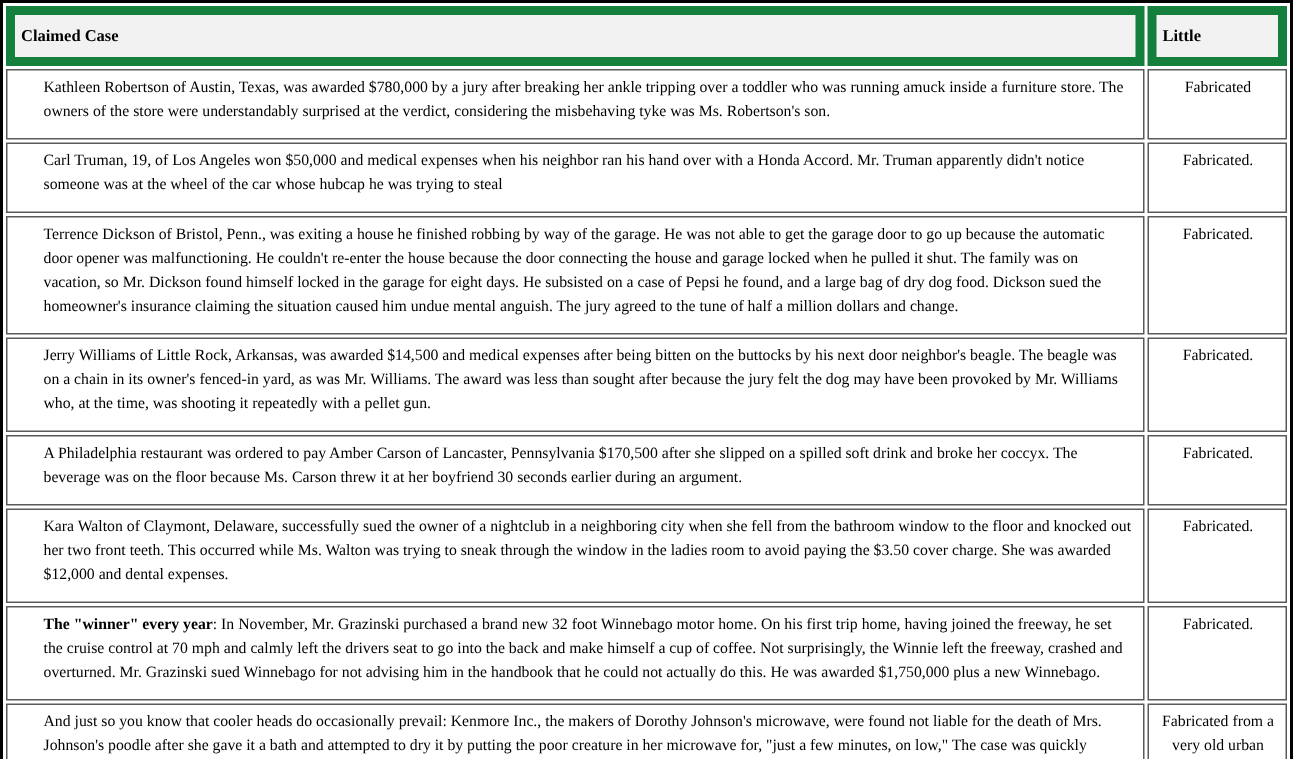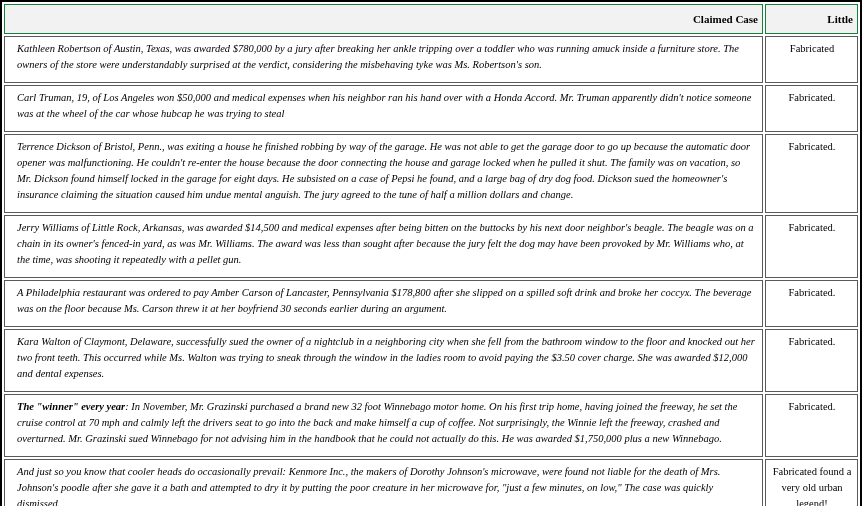--- a/index.html
+++ b/index.html
@@ -15,37 +15,37 @@
     width: 862px;
     box-sizing: border-box;
     border: 2px solid #000000;
     border-collapse: separate;
     border-spacing: 2px;
     table-layout: fixed;
     background: #ffffff;
   }
   col.col-status { width: 93px; }
   th {
-    border: 1px solid #15803d;
+    border: 6px solid #15803d;
     background: #f2f2f2;
     font-weight: bold;
     font-size: 11px;
-    text-align: right;
+    text-align: left;
     padding: 8px 4px;
     color: #000000;
   }
   td {
     border: 1px solid #5a5a5a;
     vertical-align: top;
     font-size: 10.5px;
     line-height: 16px;
     color: #000000;
     background: #ffffff;
   }
-  td.case-cell   { padding: 4px 7px 9px 12px; text-align: left; font-style: italic; }
+  td.case-cell   { padding: 4px 7px 9px 24px; text-align: left; }
   td.status-cell { padding: 4px 5px 9px 6px; text-align: center; }
   .bold   { font-weight: bold; }
   .italic { }
 </style>
 </head>
 <body>
 
 <table class="cases-table">
   <colgroup>
     <col class="col-case">
@@ -68,29 +68,29 @@
       </tr>
       <tr>
         <td class="case-cell"><span>Terrence Dickson of Bristol, Penn., was exiting a house he finished robbing by way of the garage. He was not able to get the garage door to go up because the automatic door opener was malfunctioning. He couldn't re-enter the house because the door connecting the house and garage locked when he pulled it shut. The family was on vacation, so Mr. Dickson found himself locked in the garage for eight days. He subsisted on a case of Pepsi he found, and a large bag of dry dog food. Dickson sued the homeowner's insurance claiming the situation caused him undue mental anguish. The jury agreed to the tune of half a million dollars and change.</span></td>
         <td class="status-cell"><span>Fabricated.</span></td>
       </tr>
       <tr>
         <td class="case-cell"><span>Jerry Williams of Little Rock, Arkansas, was awarded $14,500 and medical expenses after being bitten on the buttocks by his next door neighbor's beagle. The beagle was on a chain in its owner's fenced-in yard, as was Mr. Williams. The award was less than sought after because the jury felt the dog may have been provoked by Mr. Williams who, at the time, was shooting it repeatedly with a pellet gun.</span></td>
         <td class="status-cell"><span>Fabricated.</span></td>
       </tr>
       <tr>
-        <td class="case-cell"><span>A Philadelphia restaurant was ordered to pay Amber Carson of Lancaster, Pennsylvania $178,800 after she slipped on a spilled soft drink and broke her coccyx. The beverage was on the floor because Ms. Carson threw it at her boyfriend 30 seconds earlier during an argument.</span></td>
+        <td class="case-cell"><span>A Philadelphia restaurant was ordered to pay Amber Carson of Lancaster, Pennsylvania $170,500 after she slipped on a spilled soft drink and broke her coccyx. The beverage was on the floor because Ms. Carson threw it at her boyfriend 30 seconds earlier during an argument.</span></td>
         <td class="status-cell"><span>Fabricated.</span></td>
       </tr>
       <tr>
         <td class="case-cell"><span>Kara Walton of Claymont, Delaware, successfully sued the owner of a nightclub in a neighboring city when she fell from the bathroom window to the floor and knocked out her two front teeth. This occurred while Ms. Walton was trying to sneak through the window in the ladies room to avoid paying the $3.50 cover charge. She was awarded $12,000 and dental expenses.</span></td>
         <td class="status-cell"><span>Fabricated.</span></td>
       </tr>
       <tr>
         <td class="case-cell"><span class="bold">The "winner" every year</span><span>: In November, Mr. Grazinski purchased a brand new 32 foot Winnebago motor home. On his first trip home, having joined the freeway, he set the cruise control at 70 mph and calmly left the drivers seat to go into the back and make himself a cup of coffee. Not surprisingly, the Winnie left the freeway, crashed and overturned. Mr. Grazinski sued Winnebago for not advising him in the handbook that he could not actually do this. He was awarded $1,750,000 plus a new Winnebago.</span></td>
         <td class="status-cell"><span>Fabricated.</span></td>
       </tr>
       <tr>
         <td class="case-cell"><span>And just so you know that cooler heads do occasionally prevail: Kenmore Inc., the makers of Dorothy Johnson's microwave, were found not liable for the death of Mrs. Johnson's poodle after she gave it a bath and attempted to dry it by putting the poor creature in her microwave for, "just a few minutes, on low," The case was quickly dismissed.</span></td>
-        <td class="status-cell"><span>Fabricated found a </span><span class="italic">very</span><span> old urban legend!</span></td>
+        <td class="status-cell"><span>Fabricated from a </span><span class="italic">very</span><span> old urban legend!</span></td>
       </tr>
     </tbody>
 </table>
 
 </body></html>

